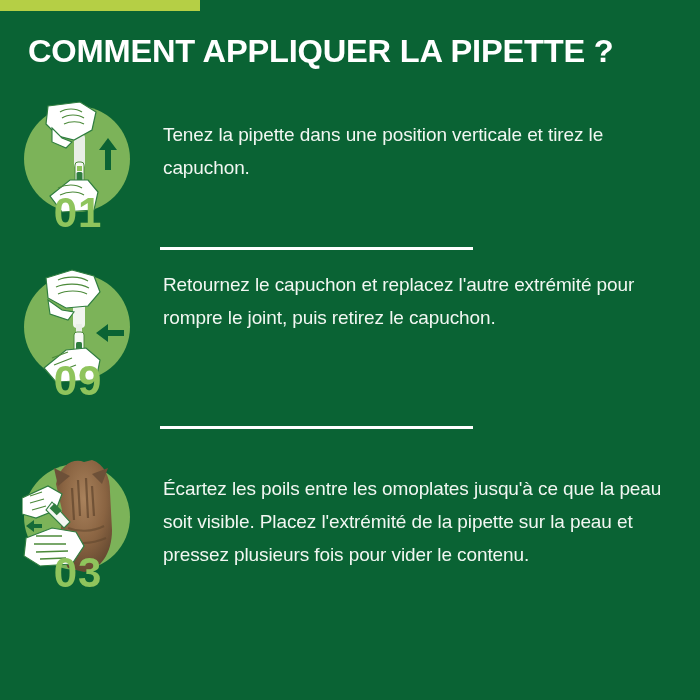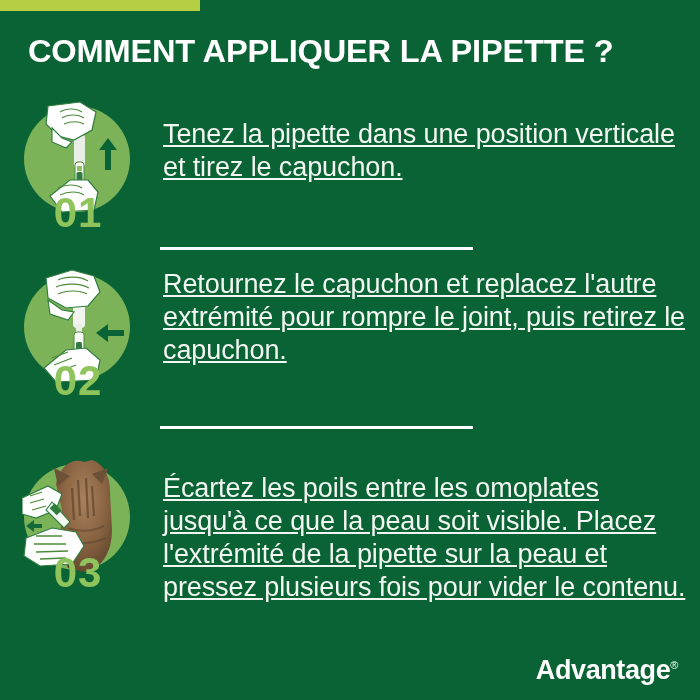--- a/index.html
+++ b/index.html
@@ -76,24 +76,23 @@
   .step-3 .step-num { bottom: -18px; text-align: center; }
 
   .art { position: absolute; left: 0; top: 0; width: 112px; height: 118px; }
 
   .step-text {
     position: absolute;
     left: 163px;
     top: 18px;
     width: 524px;
     color: #f2f7f2;
-    font-size: 27px;
+    font-size: 19px;
     line-height: 33px;
     letter-spacing: -0.1px;
-    text-decoration: underline;
   }
   .step-2 .step-text { top: 0; }
   .step-3 .step-text { top: 14px; }
 
   
   .divider {
     position: absolute;
     left: 160px;
     width: 313px;
     height: 3px;
@@ -176,21 +175,21 @@
         <path d="M36 12 C44 8 58 8 66 13 M34 19 C43 15 58 15 67 20 M36 26 C44 22 58 22 65 26" stroke="#4c8a3a" stroke-width="1.1" fill="none"></path>
         <path d="M26 32 L40 42 L52 44 L46 52 L28 46 Z" fill="#ffffff" stroke="#2f7d3f" stroke-width="1.1"></path>
 
         <path d="M22 100 L44 82 L64 80 L78 92 L74 112 L34 114 Z" fill="#ffffff" stroke="#2f7d3f" stroke-width="1.2"></path>
         <path d="M30 90 L46 84 M32 97 L50 90 M36 104 L54 97" stroke="#4c8a3a" stroke-width="1.2" fill="none"></path>
 
         <g>
           <path d="M72 62 L88 62 L88 56 L100 65 L88 74 L88 68 L72 68 Z" fill="#0a6334" transform="translate(2,0) scale(-1,1) translate(-172,0)"></path>
         </g>
       </svg>
-      <div class="step-num">02</div>
+      <div class="step-num">09</div>
     </div>
     <div class="step-text">Retournez le capuchon et replacez l'autre extrémité pour rompre le joint, puis retirez le capuchon.</div>
   </div>
 
   <div class="divider divider-2"></div>
 
   <div class="step step-3">
     <div class="step-icon">
       <div class="circle"></div>
       <svg class="art" viewBox="0 0 112 118">
@@ -221,15 +220,14 @@
 
         <g>
           <path d="M20 66 L12 66 L12 62 L4 68 L12 74 L12 70 L20 70 Z" fill="#0a6334" opacity="0.9"></path>
         </g>
       </svg>
       <div class="step-num">03</div>
     </div>
     <div class="step-text">Écartez les poils entre les omoplates jusqu'à ce que la peau soit visible. Placez l'extrémité de la pipette sur la peau et pressez plusieurs fois pour vider le contenu.</div>
   </div>
 
-  <div class="footer-brand"><span>Advantage</span><span class="reg">®</span></div>
 
 </div>
 
 </body></html>

